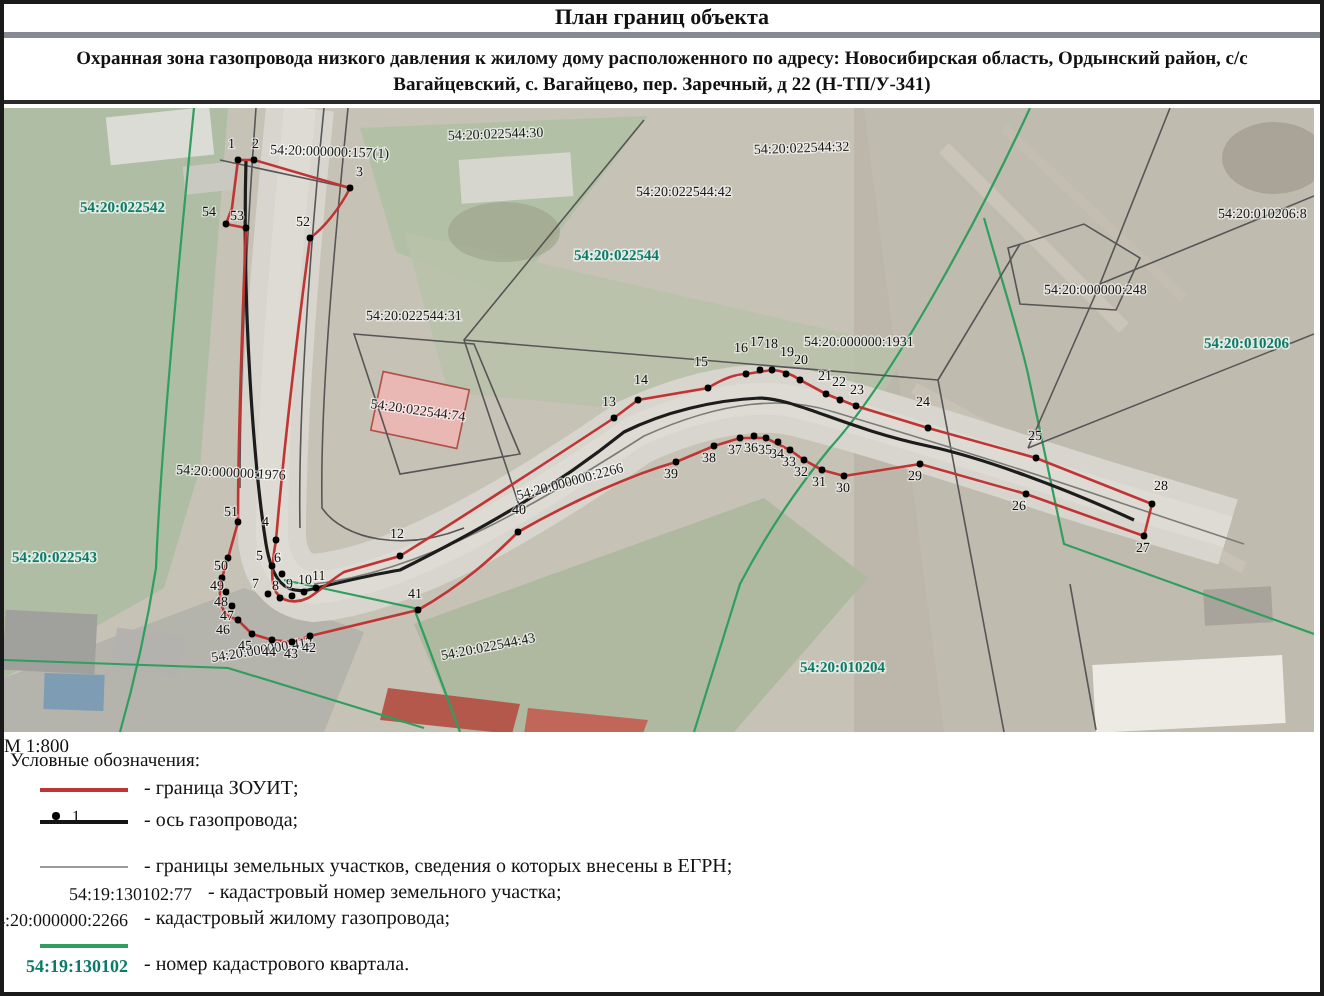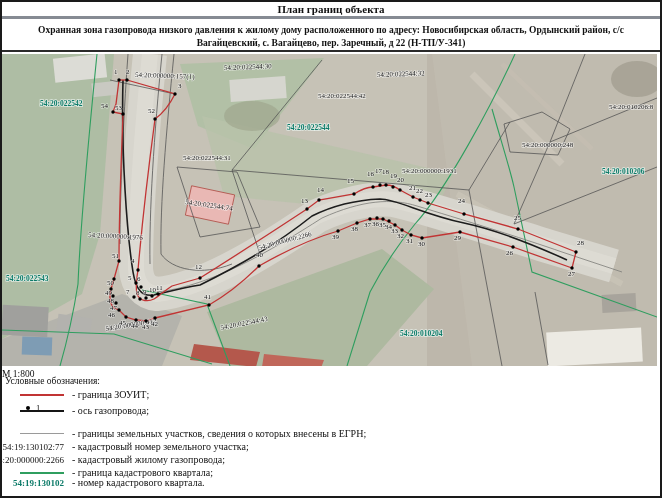--- a/index.html
+++ b/index.html
@@ -274,37 +274,36 @@
           <span class="lline black"></span>
         </span>
         <span class="ltext">- ось газопровода;</span>
       </div>
       <div class="lrow" style="top: 39px;">
         <span class="lsample">
           <span class="lline gray"></span>
         </span>
         <span class="ltext">- границы земельных участков, сведения о которых внесены в ЕГРН;</span>
       </div>
-      <div class="lrow" style="top: 52px;">
+      <div class="lrow" style="top: 52px; margin-left: 32px;">
         <span class="lsample">
           <span class="lsample-text">54:19:130102:77</span>
         </span>
         <span class="ltext">- кадастровый номер земельного участка;</span>
       </div>
       <div class="lrow" style="top: 65px;">
         <span class="lsample">
           <span class="lsample-text">54:20:000000:2266</span>
         </span>
         <span class="ltext">- кадастровый жилому газопровода;</span>
       </div>
       <div class="lrow" style="top: 78px;">
         <span class="lsample">
           <span class="lline green"></span>
         </span>
-        <span class="ltext">- граница кадастрового квартала;</span>
       </div>
       <div class="lrow" style="top: 88px;">
         <span class="lsample">
           <span class="lsample-text teal">54:19:130102</span>
         </span>
         <span class="ltext">- номер кадастрового квартала.</span>
       </div>
     </div>
 
 </div>

